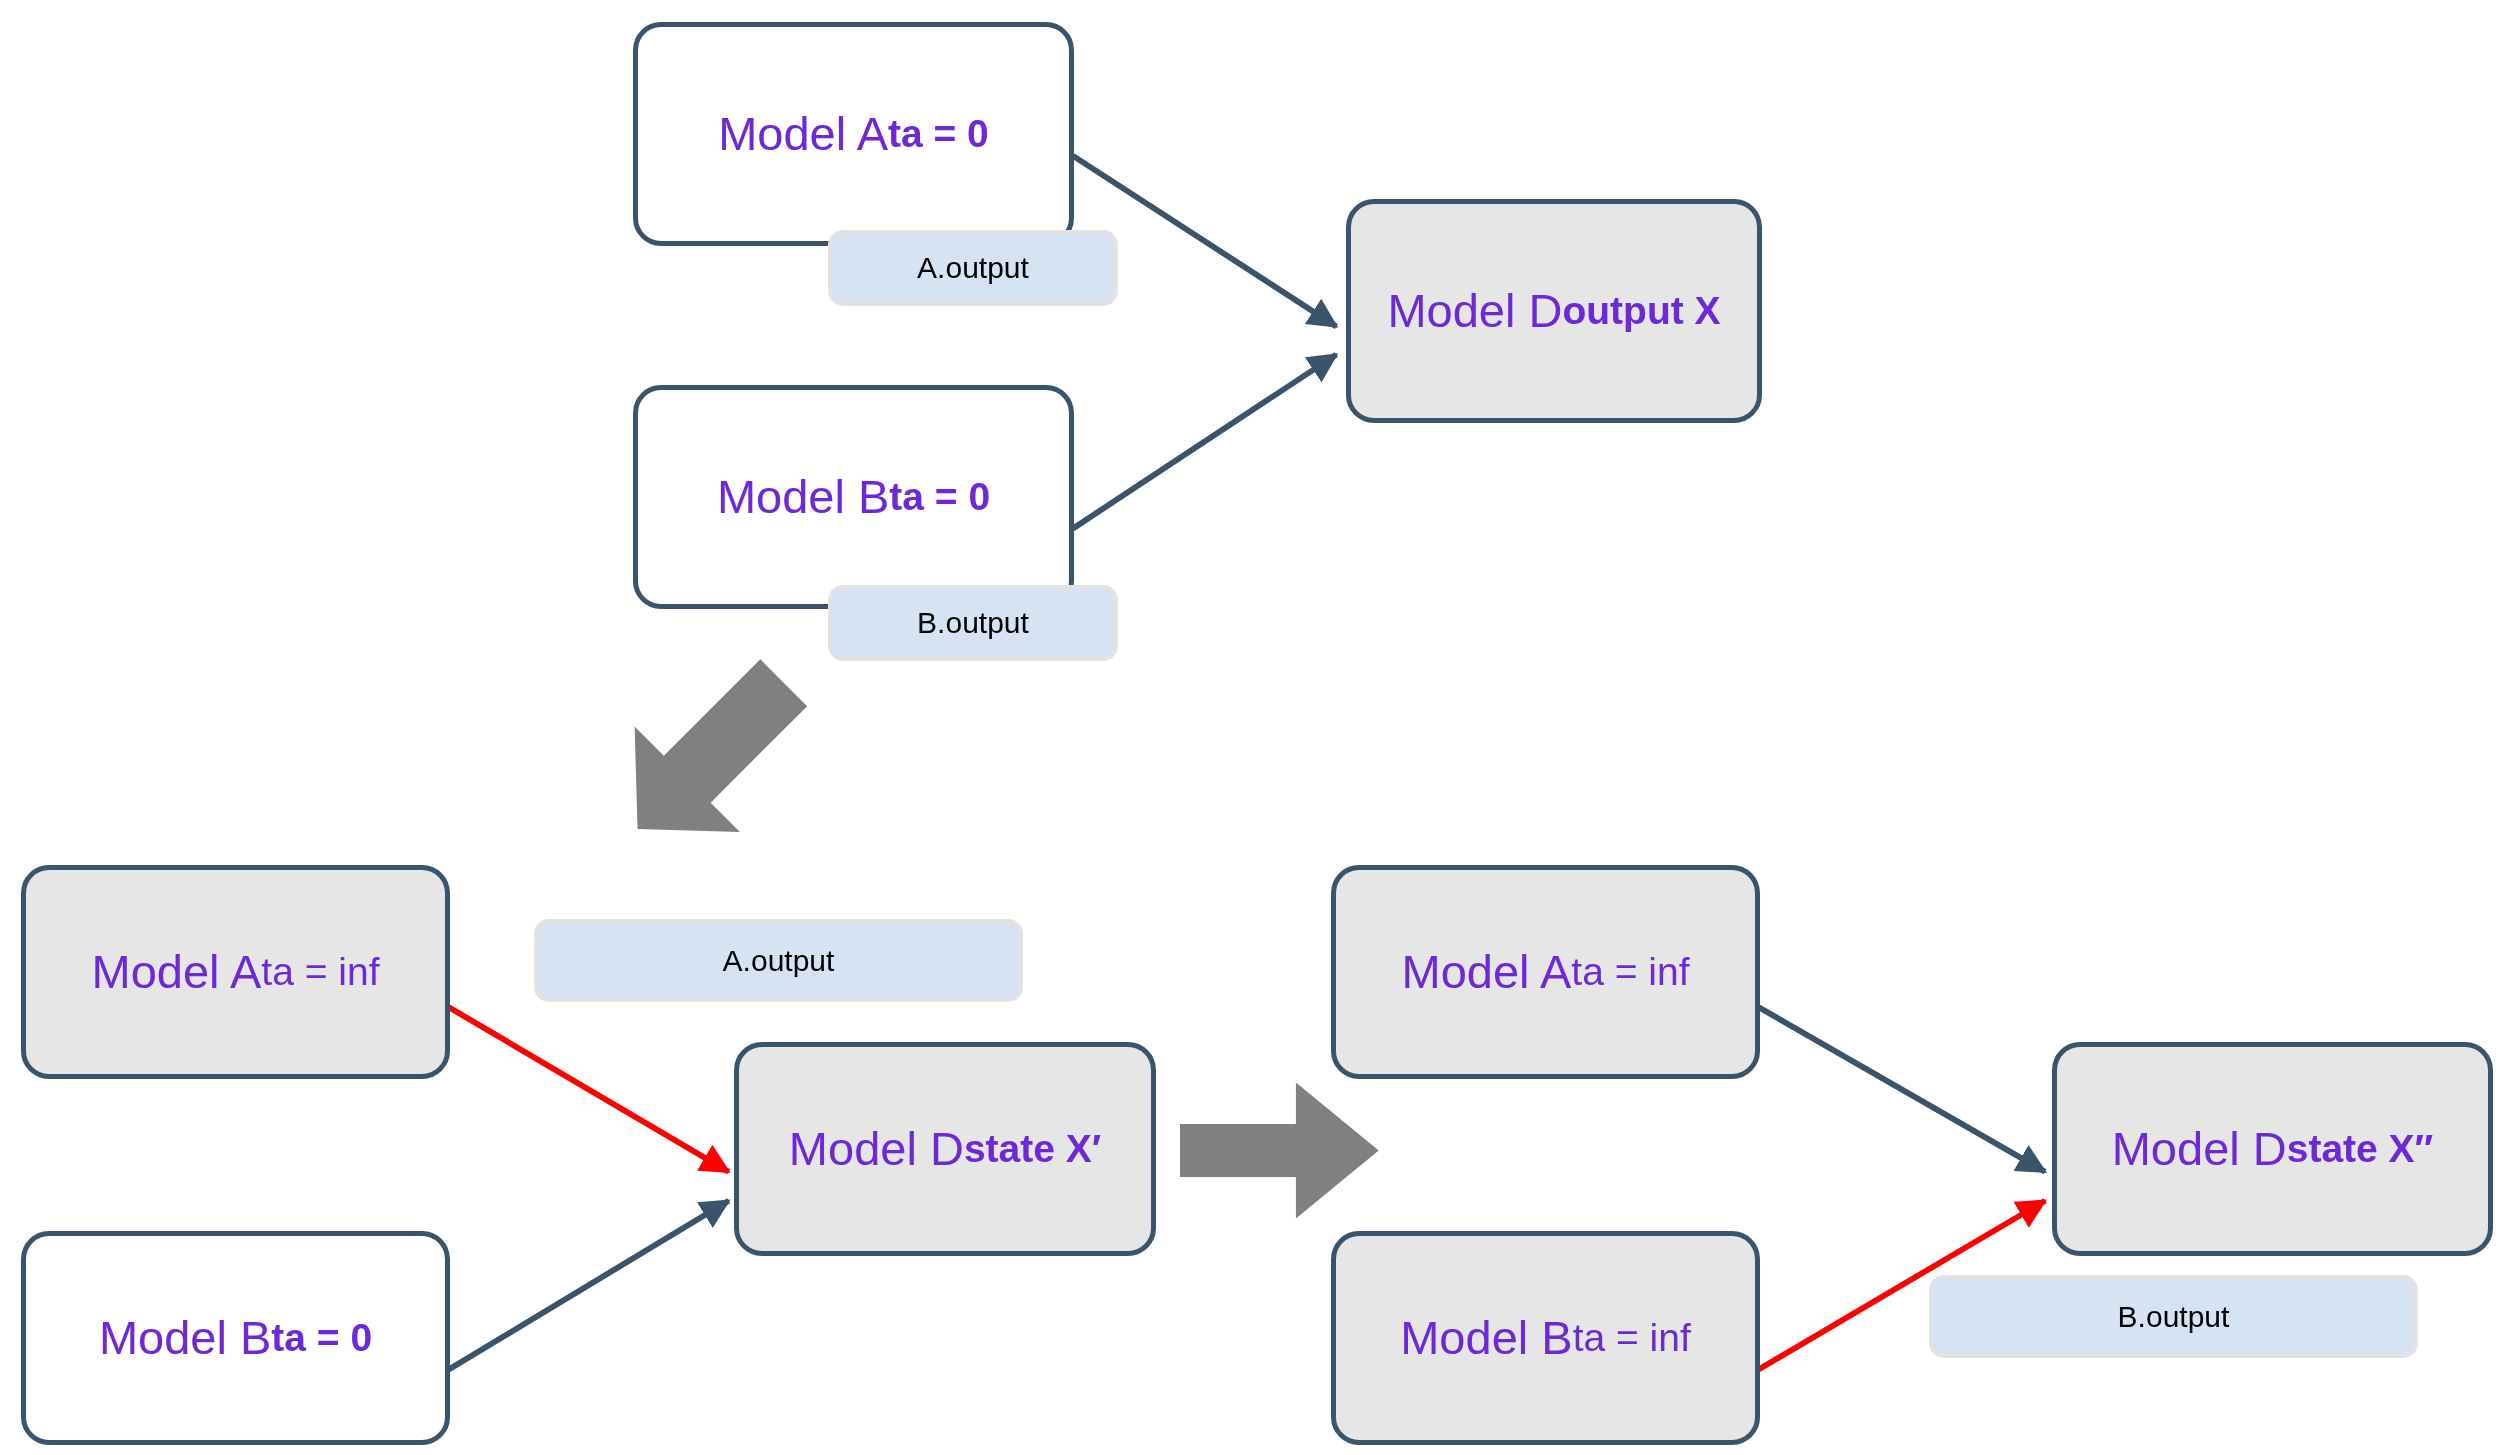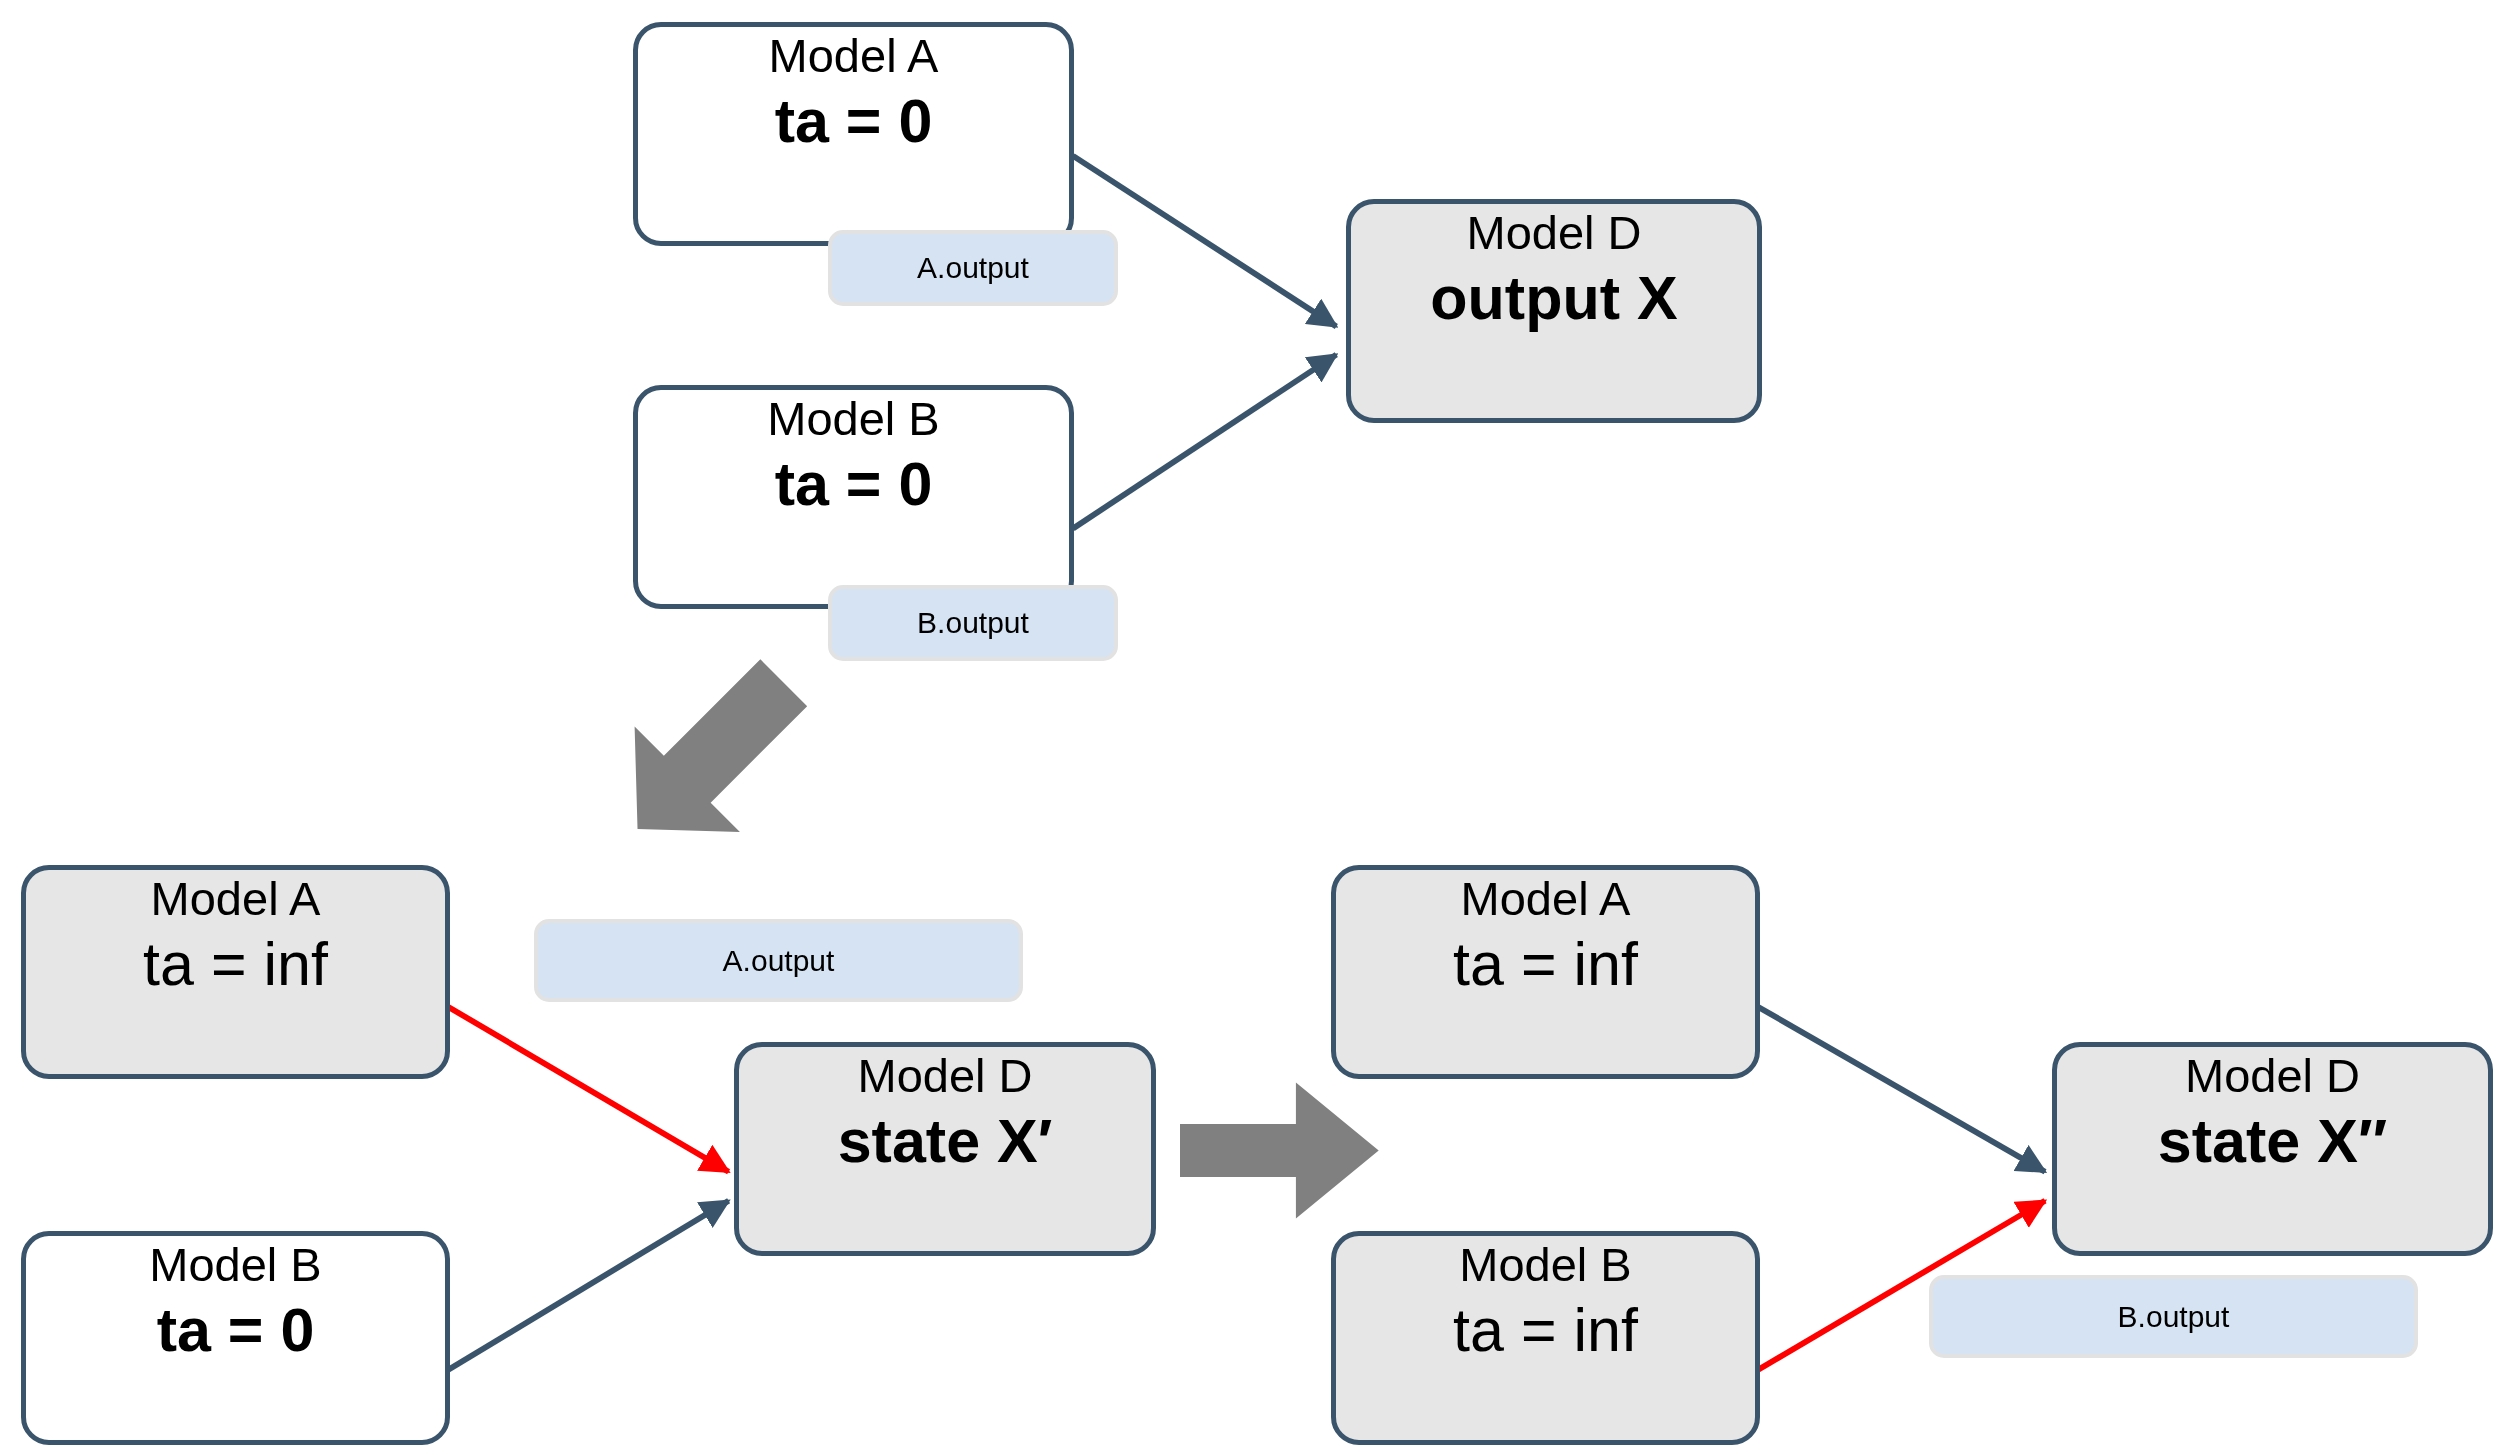--- a/index.html
+++ b/index.html
@@ -21,33 +21,34 @@
     width: 2512px;
     height: 1456px;
     pointer-events: none;
   }
   .node {
     position: absolute;
     box-sizing: border-box;
     border: 5.8px solid #3A546B;
     border-radius: 28px;
     display: flex;
-    flex-direction: column;
+    flex-direction: row;
     align-items: center;
-    color: #000000;
+    justify-content: center;
+    color: #6d28d9;
     line-height: 1.22;
     z-index: 3;
   }
   .node .line1 {
     font-size: 47px;
     font-weight: 400;
     white-space: nowrap;
   }
   .node .line2 {
-    font-size: 61px;
+    font-size: 39px;
     white-space: nowrap;
   }
   .node .line2.bold { font-weight: bold; }
   .node.fill-white { background: #ffffff; }
   .node.fill-gray  { background: #E6E6E6; }
 
   .port {
     position: absolute;
     box-sizing: border-box;
     background: #D6E3F3;

